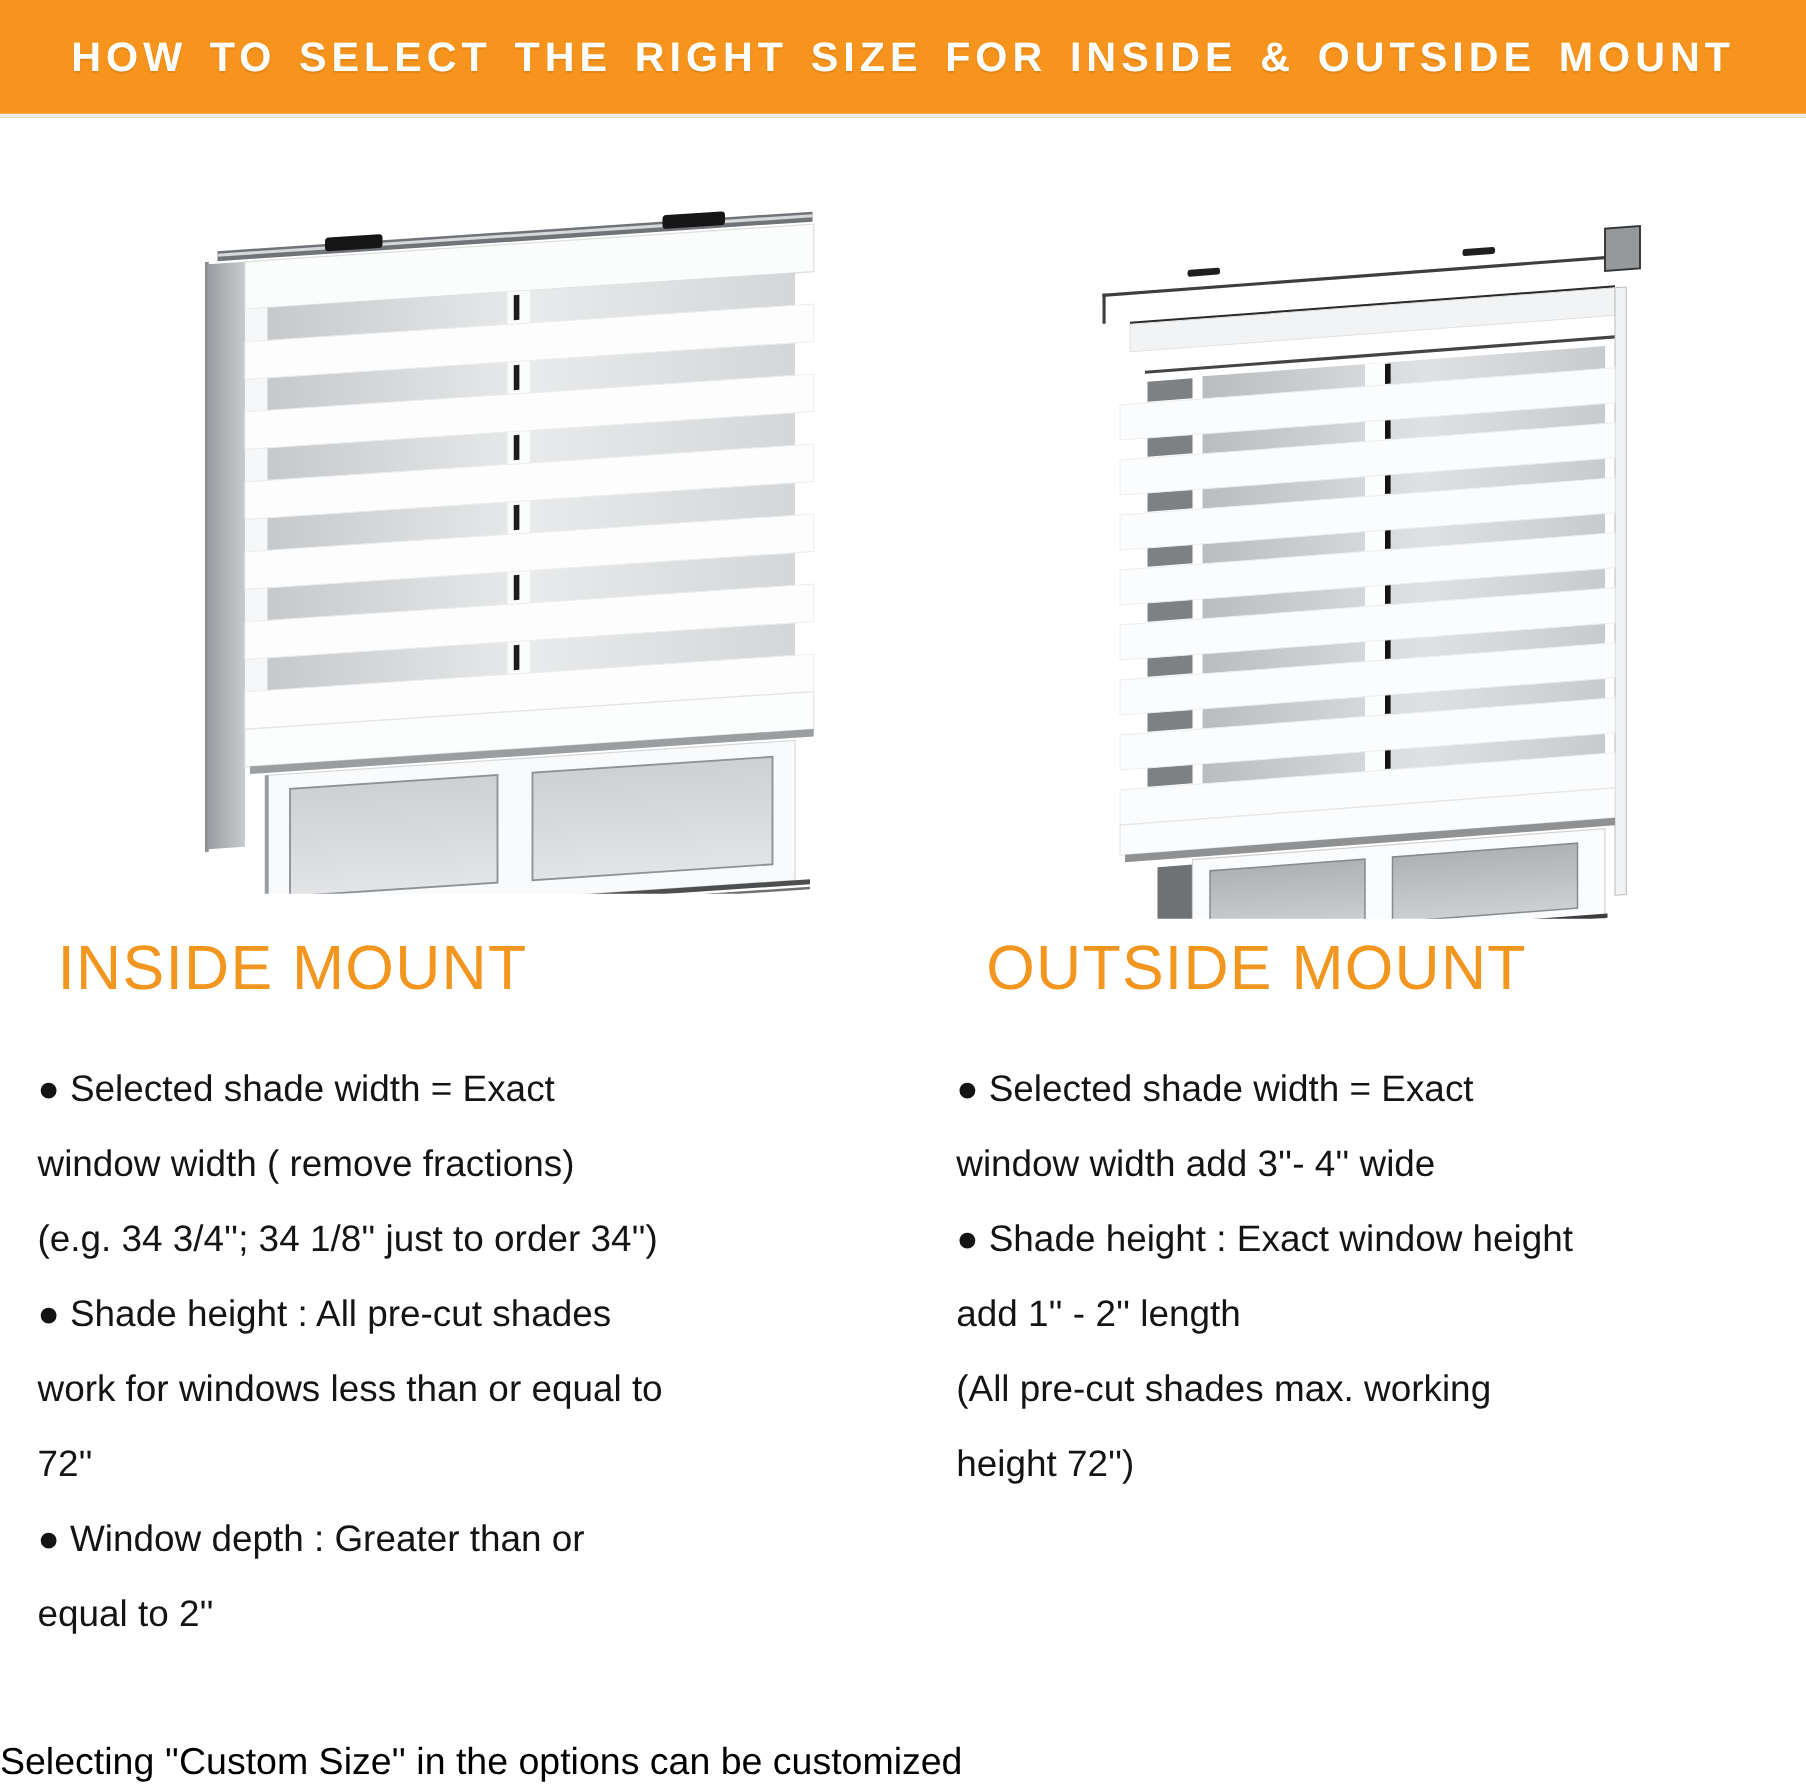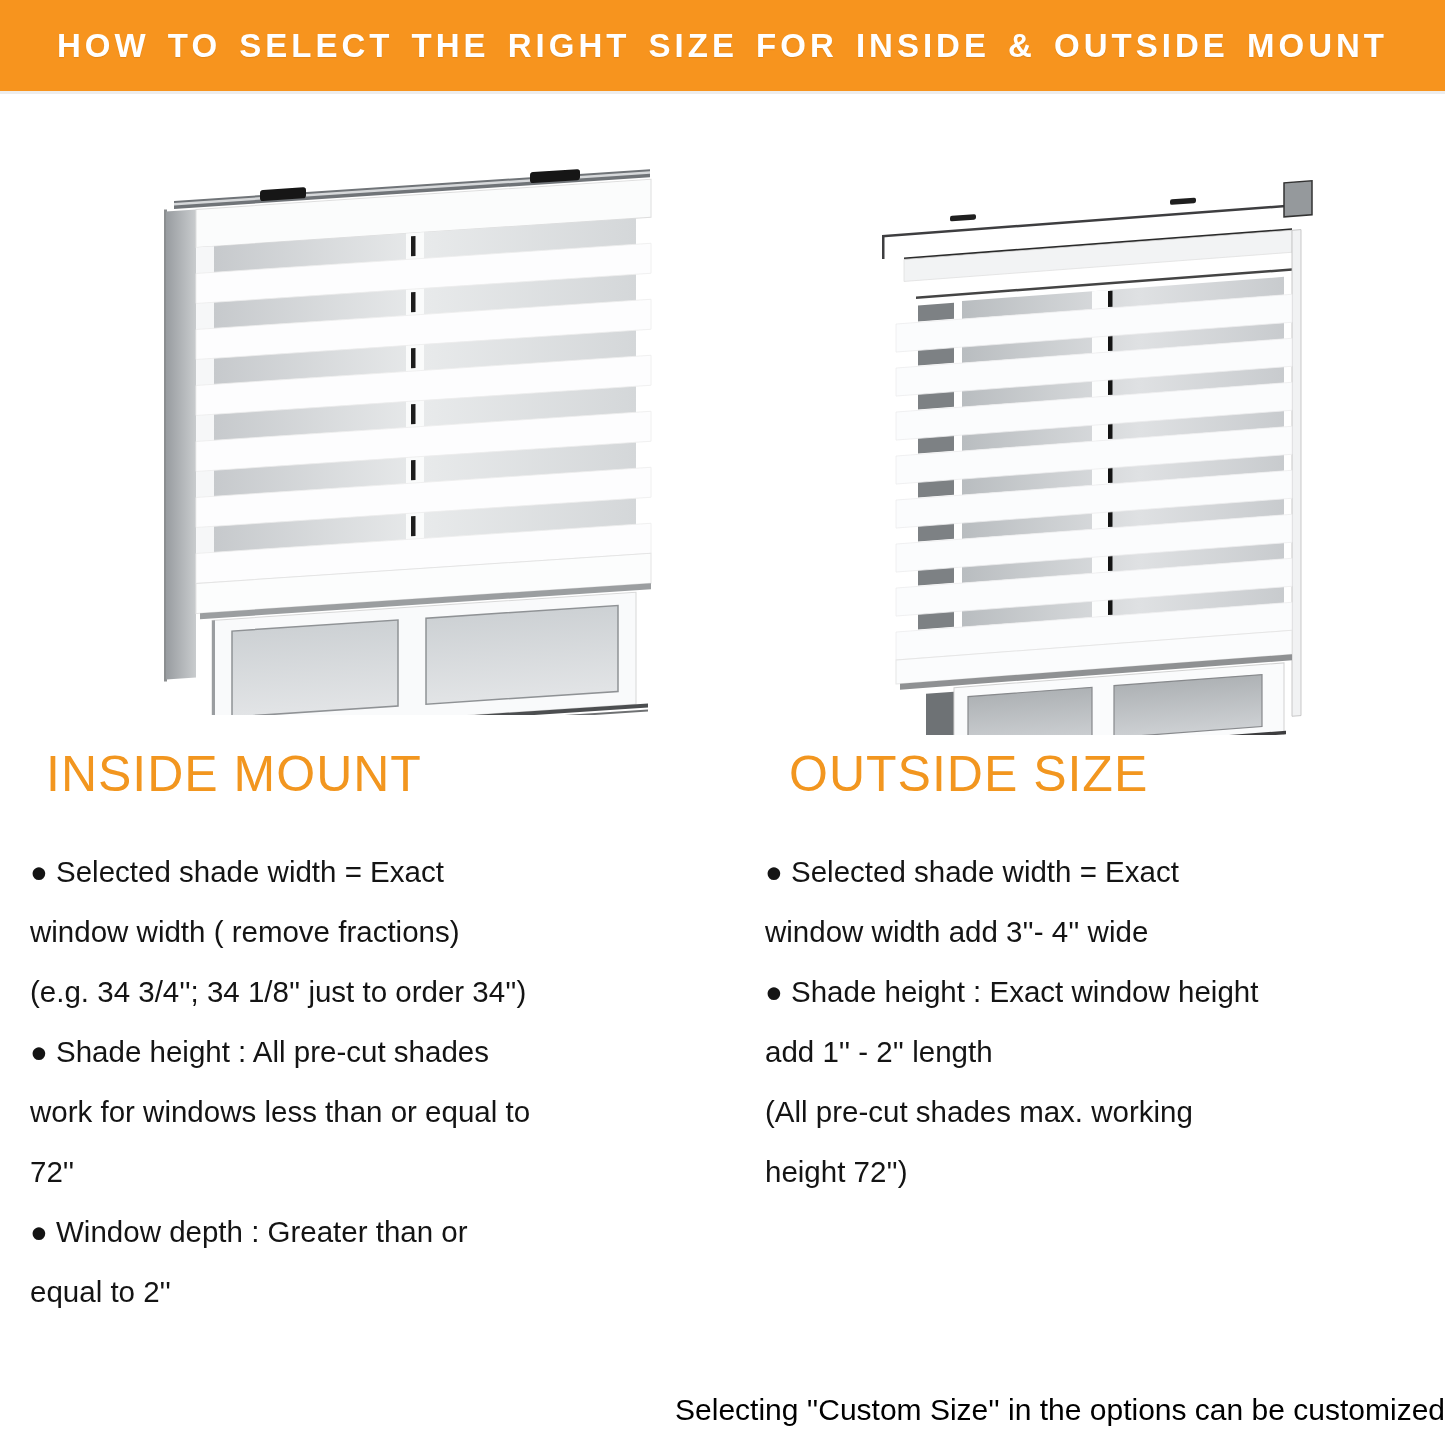--- a/index.html
+++ b/index.html
@@ -40,21 +40,21 @@
   .bullets{
     position:absolute;width:700px;
     font-size:29.5px;line-height:60px;
     color:var(--body-text,#141414);
     white-space:pre-line;
   }
   .bullets-inside{left:30px;top:842px;}
   .bullets-outside{left:765px;top:842px;}
   .footer-note{
     position:absolute;left:0;top:1390px;width:1445px;
-    text-align:right;font-size:30px;line-height:40px;
+    text-align:left;font-size:30px;line-height:40px;
     color:#000000;white-space:nowrap;
   }
 </style>
 </head>
 <body>
 
 <div class="canvas">
 
   <div class="banner">
     <span class="banner-title">HOW TO SELECT THE RIGHT SIZE FOR INSIDE &amp; OUTSIDE MOUNT</span>
@@ -200,21 +200,21 @@
         <rect x="56" y="524" width="28" height="64" fill="#6e7275"></rect>
         <rect x="84" y="520" width="330" height="72" fill="#fafbfc" stroke="#d2d2d2" stroke-width="1"></rect>
         <rect x="98" y="530" width="124" height="52" fill="url(#go-pane)" stroke="#87898c" stroke-width="1.2"></rect>
         <rect x="244" y="530" width="148" height="52" fill="url(#go-pane)" stroke="#87898c" stroke-width="1.2"></rect>
         <rect x="54" y="588" width="362" height="3.5" fill="#3d3d3f"></rect>
       </g>
     </svg>
   </div>
 
   <h2 class="mount-heading heading-inside">INSIDE MOUNT</h2>
-  <h2 class="mount-heading heading-outside">OUTSIDE SIZE</h2>
+  <h2 class="mount-heading heading-outside">OUTSIDE MOUNT</h2>
 
   <div class="bullets bullets-inside">● Selected shade width = Exact
 window width ( remove fractions)
 (e.g. 34 3/4''; 34 1/8'' just to order 34'')
 ● Shade height : All pre-cut shades
 work for windows less than or equal to
 72''
 ● Window depth : Greater than or
 equal to 2''</div>
   <div class="bullets bullets-outside">● Selected shade width = Exact

